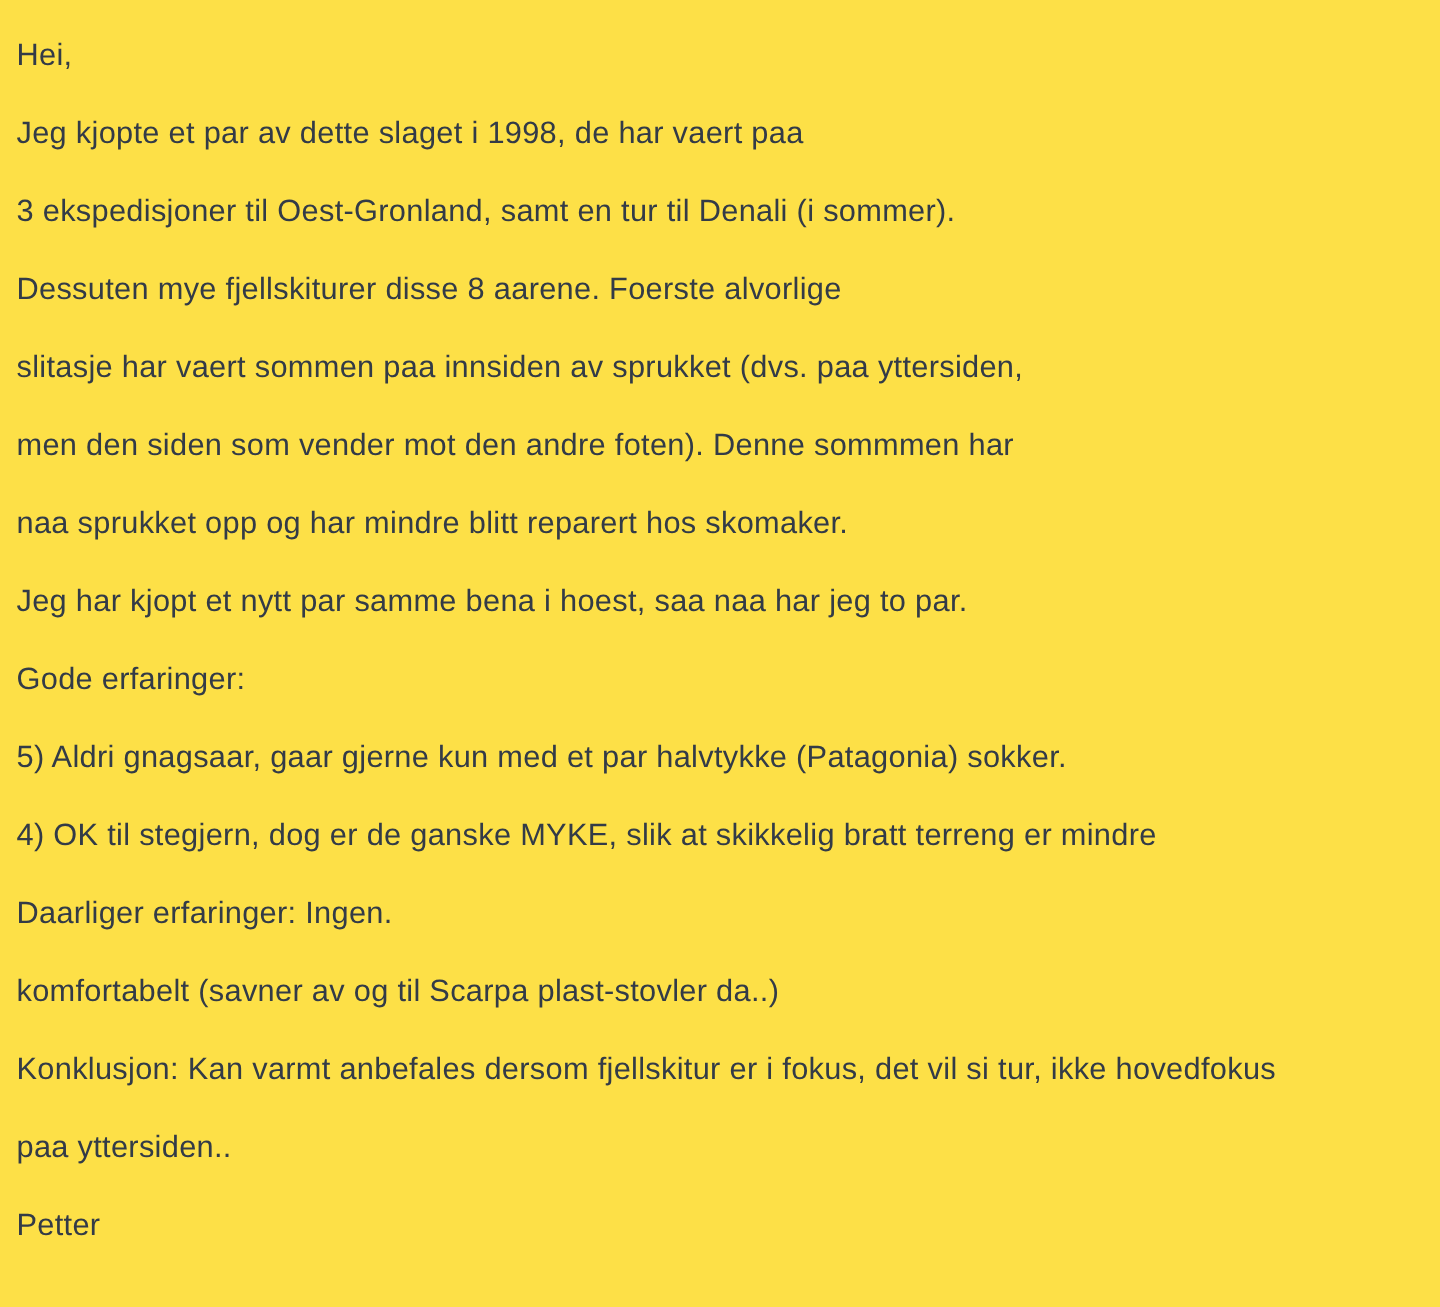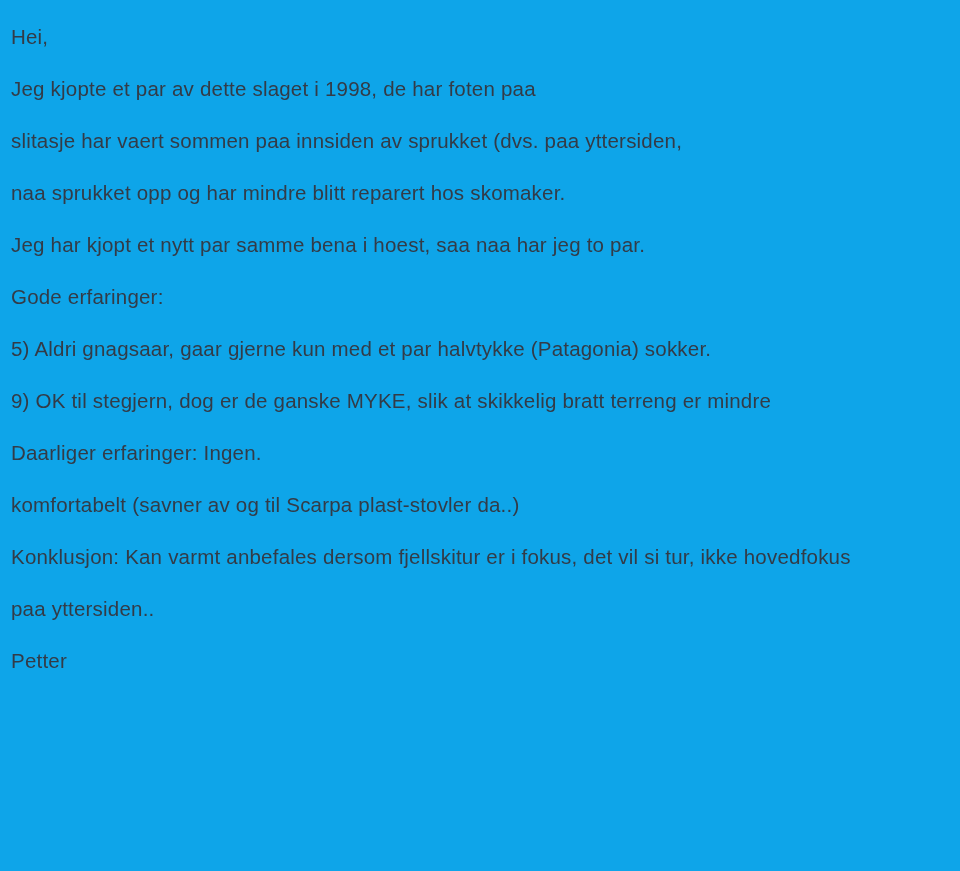--- a/index.html
+++ b/index.html
@@ -13,43 +13,46 @@
     background: #ffffff;
     font-family: "Liberation Sans", "DejaVu Sans", sans-serif;
     -webkit-font-smoothing: antialiased;
     overflow: hidden;
   }
   #message-body {
     box-sizing: border-box;
     width: 960px;
     height: 871px;
     padding: 11px 12px 16px 11px;
-    background: #0ea5e9;
+    background: #fde047;
   }
   .msg-line {
     font-size: 20.5px;
     line-height: 52px;
     color: #333b47;
     letter-spacing: 0.01em;
     white-space: pre;
     margin: 0;
   }
 </style>
 </head>
 <body>
 
 <main id="message-body">
 
   <p class="msg-line">Hei,</p>
-  <p class="msg-line">Jeg kjopte et par av dette slaget i 1998, de har foten paa</p>
+  <p class="msg-line">Jeg kjopte et par av dette slaget i 1998, de har vaert paa</p>
+  <p class="msg-line">3 ekspedisjoner til Oest-Gronland, samt en tur til Denali (i sommer).</p>
+  <p class="msg-line">Dessuten mye fjellskiturer disse 8 aarene. Foerste alvorlige</p>
   <p class="msg-line">slitasje har vaert sommen paa innsiden av sprukket (dvs. paa yttersiden,</p>
+  <p class="msg-line">men den siden som vender mot den andre foten). Denne sommmen har</p>
   <p class="msg-line">naa sprukket opp og har mindre blitt reparert hos skomaker.</p>
   <p class="msg-line">Jeg har kjopt et nytt par samme bena i hoest, saa naa har jeg to par.</p>
   <p class="msg-line">Gode erfaringer:</p>
   <p class="msg-line">5) Aldri gnagsaar, gaar gjerne kun med et par halvtykke (Patagonia) sokker.</p>
-  <p class="msg-line">9) OK til stegjern, dog er de ganske MYKE, slik at skikkelig bratt terreng er mindre</p>
+  <p class="msg-line">4) OK til stegjern, dog er de ganske MYKE, slik at skikkelig bratt terreng er mindre</p>
   <p class="msg-line">Daarliger erfaringer: Ingen.</p>
   <p class="msg-line">komfortabelt (savner av og til Scarpa plast-stovler da..)</p>
   <p class="msg-line">Konklusjon: Kan varmt anbefales dersom fjellskitur er i fokus, det vil si tur, ikke hovedfokus</p>
   <p class="msg-line">paa yttersiden..</p>
   <p class="msg-line">Petter</p>
 
 </main>
 
 </body></html>

